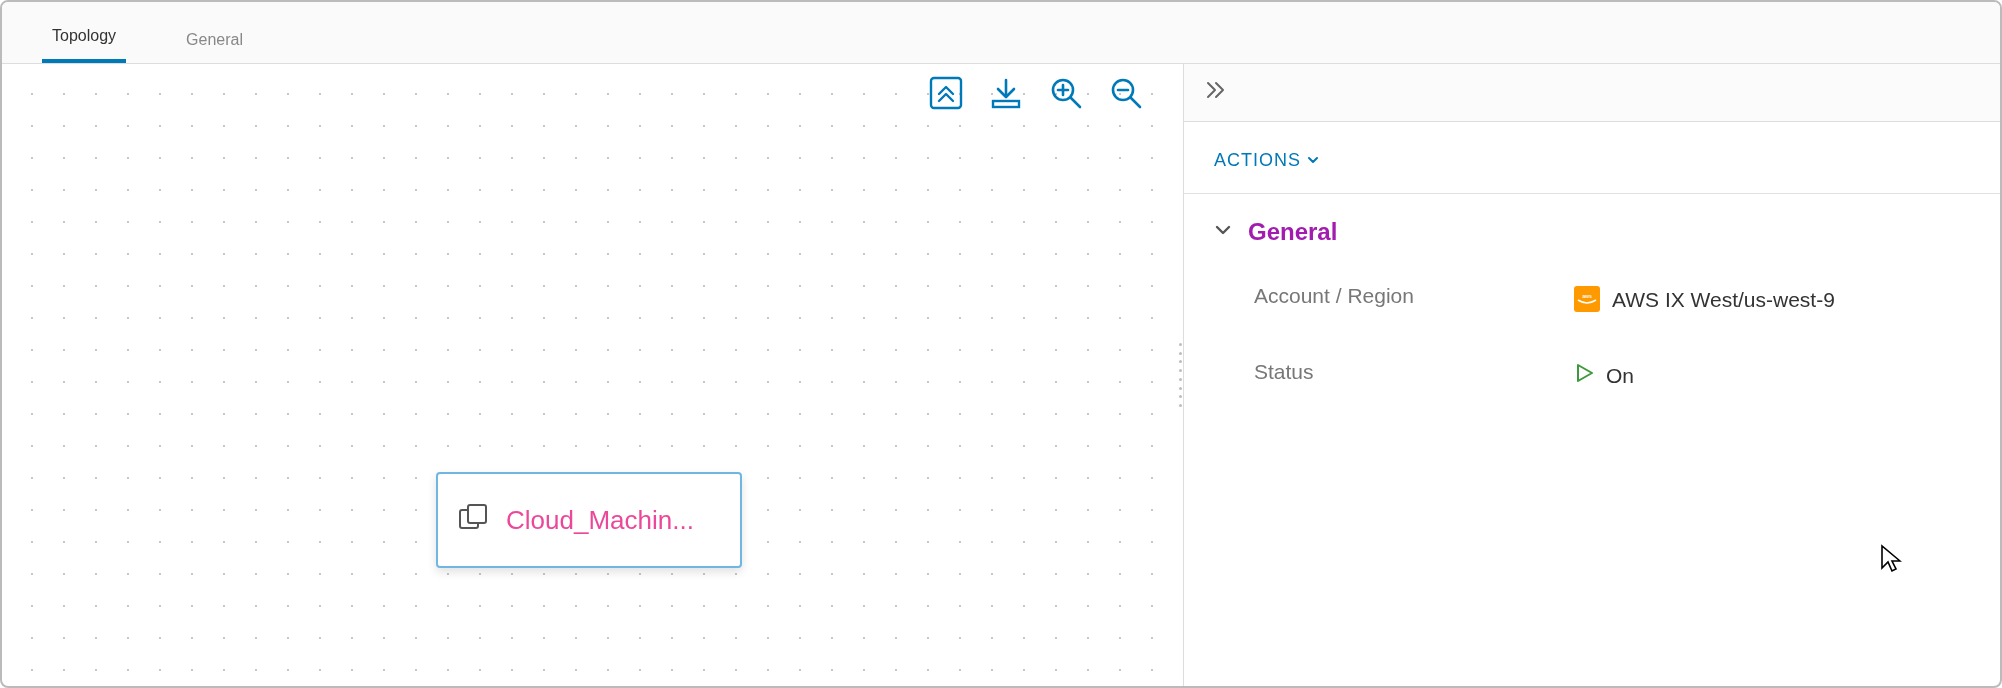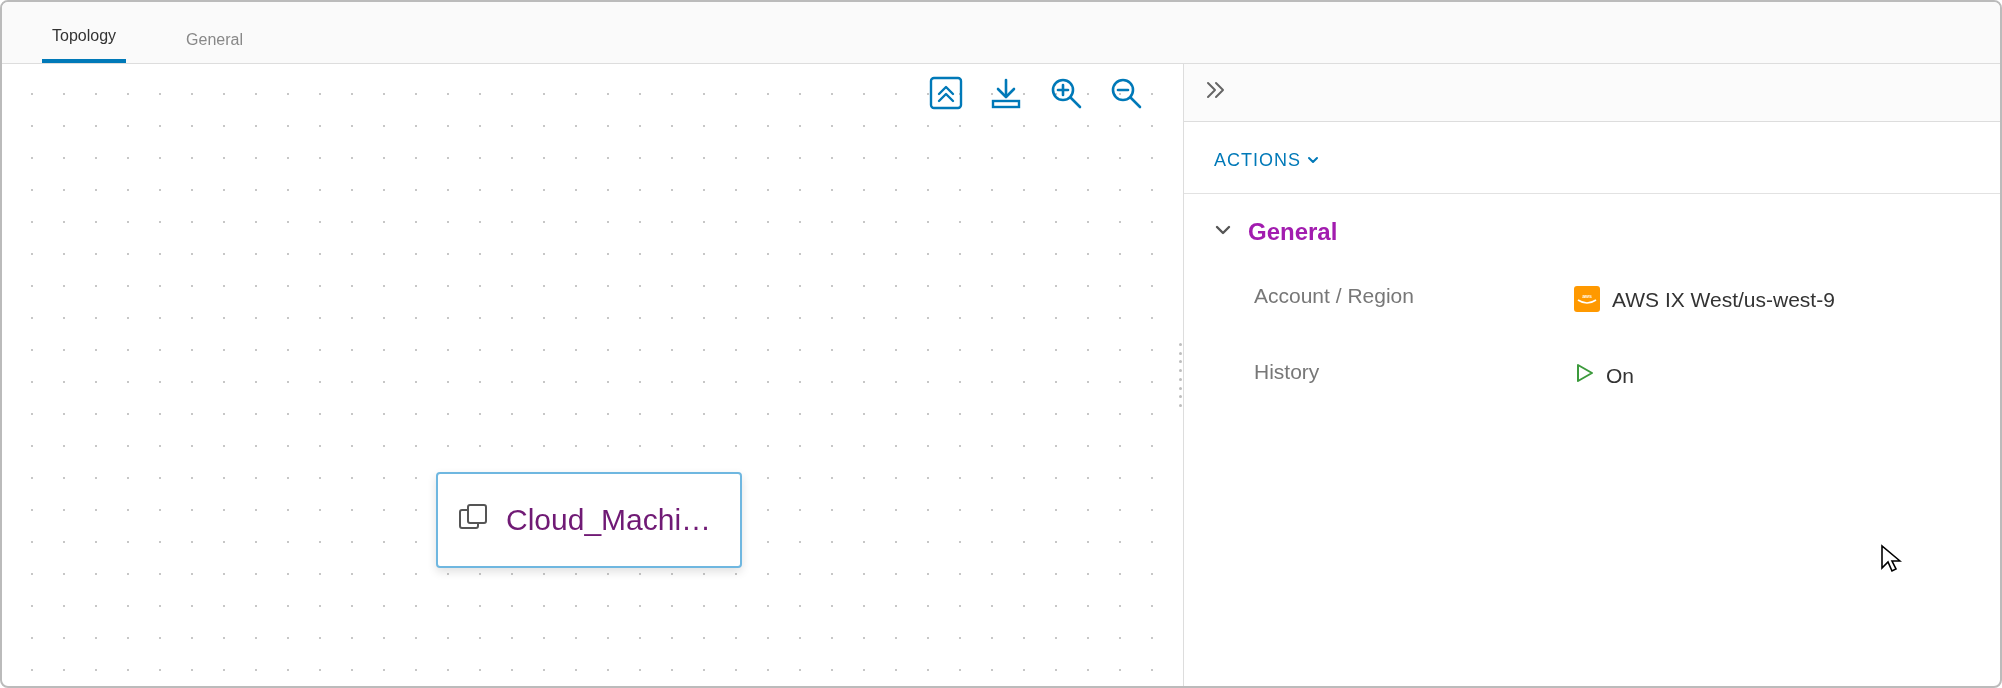--- a/index.html
+++ b/index.html
@@ -104,22 +104,22 @@
     border-radius: 4px;
     background: #fff;
     display: flex;
     align-items: center;
     padding: 0 20px;
     gap: 18px;
     box-shadow: 0 4px 10px rgba(0,0,0,0.12);
     cursor: pointer;
   }
   .node .nlabel {
-    font-size: 30px;
-    color: #701a75;
+    font-size: 26px;
+    color: #ec4899;
     white-space: nowrap;
     overflow: hidden;
     text-overflow: ellipsis;
     flex: 1;
   }
 
   
   .panel {
     width: 816px;
     display: flex;
@@ -326,21 +326,21 @@
                 <svg width="20" height="12" viewBox="0 0 20 12">
                     <path d="M1 7 Q10 13 19 7" stroke="#fff" stroke-width="1.6" fill="none"></path>
                     <text x="10" y="5" text-anchor="middle" font-size="5" fill="#fff" font-weight="bold">aws</text>
                   </svg>
               </span>
               <span>AWS IX West/us-west-9</span>
             </div>
           </div>
 
           <div class="field-row">
-            <div class="field-label">History</div>
+            <div class="field-label">Status</div>
             <div class="field-value">
               <span>
                 <svg width="20" height="20" viewBox="0 0 20 20">
                     <polygon points="4,2 18,10 4,18" fill="none" stroke="#3c9a3c" stroke-width="2" stroke-linejoin="round"></polygon>
                   </svg>
               </span>
               <span>On</span>
             </div>
           </div>
 

